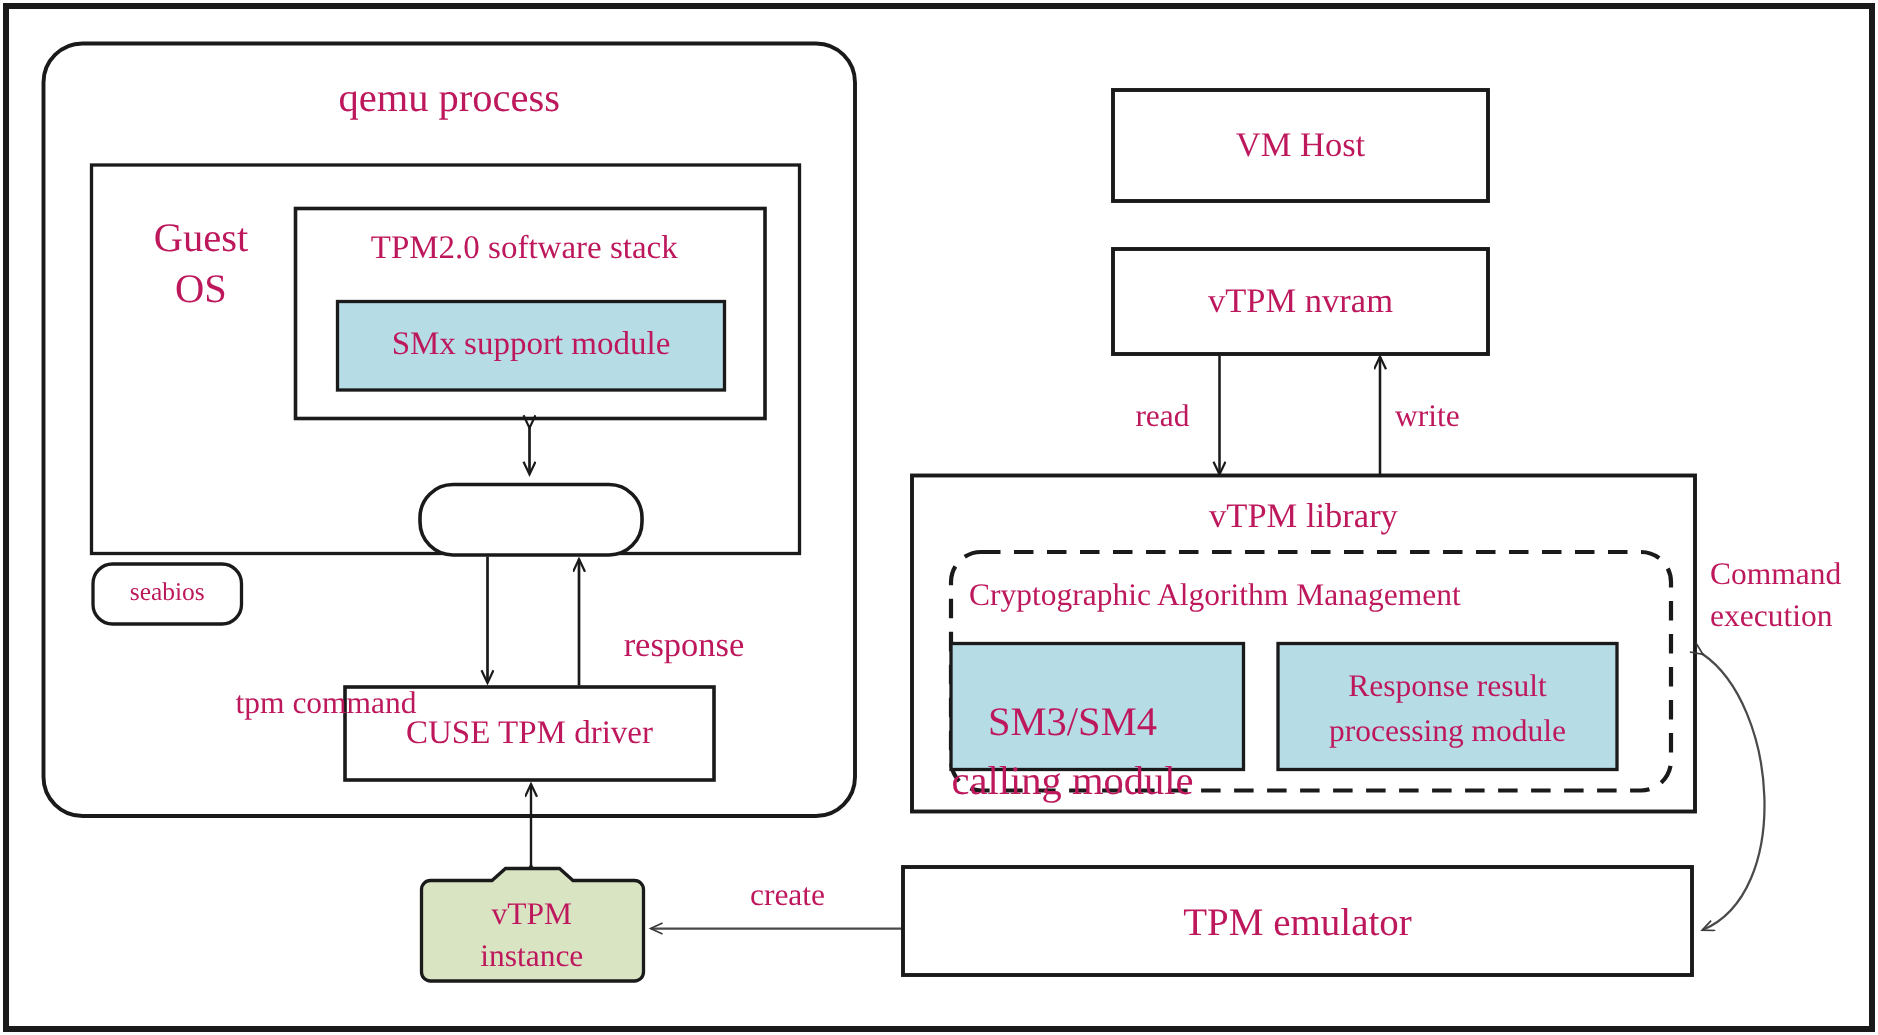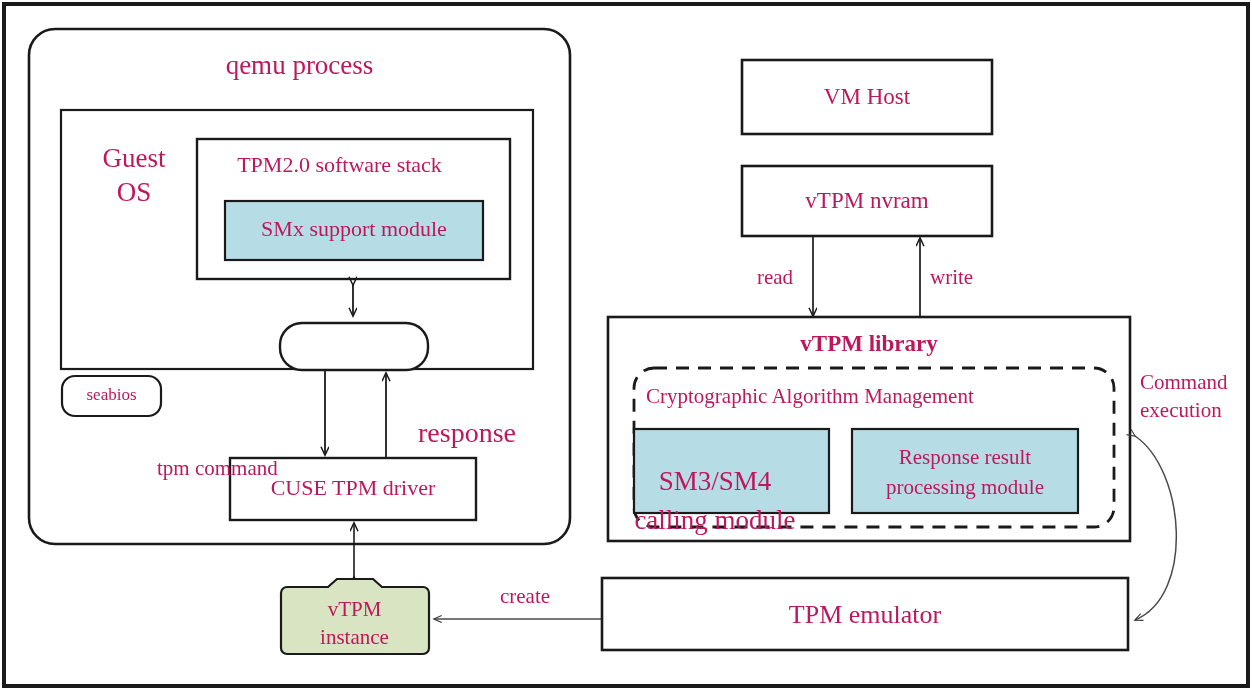--- a/index.html
+++ b/index.html
@@ -71,48 +71,48 @@
     <rect x="602" y="578" width="526" height="72" fill="#ffffff" stroke="#1a1a1a" stroke-width="2.6"></rect>
 
     <path d="M1135,436 C1185,470 1195,595 1135,620" fill="none" stroke="#4a4a4a" stroke-width="1.5" marker-start="url(#ahs)" marker-end="url(#ahs)"></path>
   </svg>
 
   <div class="lbl" style="left:29px;top:50px;width:541px;font-size:27px;">qemu process</div>
 
   <div class="lbl" style="left:75px;top:142px;width:118px;font-size:27px;line-height:1.25;">Guest
 OS</div>
 
-  <div class="lbl" style="left:183px;top:152px;width:313px;font-size:22px;">TPM2.0 software stack</div>
+  <div class="lbl" style="left:193px;top:152px;width:313px;font-size:22px;">TPM2.0 software stack</div>
 
   <div class="lbl" style="left:225px;top:216px;width:258px;font-size:22px;">SMx support module</div>
 
 
   <div class="lbl" style="left:62px;top:385px;width:99px;font-size:17px;">seabios</div>
 
   <div class="lbl" style="left:157px;top:417px;width:160px;font-size:21px;text-align:left;margin-top:39px;">tpm command</div>
 
-  <div class="lbl" style="left:396px;top:417px;width:120px;font-size:28px;text-align:right;">response</div>
+  <div class="lbl" style="left:396px;top:417px;width:120px;font-size:23px;text-align:center;">response</div>
 
   <div class="lbl" style="left:230px;top:475px;width:246px;font-size:22px;">CUSE TPM driver</div>
 
   <div class="lbl" style="left:281px;top:595px;width:147px;font-size:21px;line-height:1.35;">vTPM
 instance</div>
 
   <div class="lbl" style="left:470px;top:584px;width:110px;font-size:21px;">create</div>
 
 
   <div class="lbl" style="left:742px;top:84px;width:250px;font-size:23px;">VM Host</div>
 
   <div class="lbl" style="left:742px;top:188px;width:250px;font-size:23px;">vTPM nvram</div>
 
   <div class="lbl" style="left:745px;top:265px;width:60px;font-size:21px;">read</div>
 
   <div class="lbl" style="left:930px;top:265px;width:70px;font-size:21px;text-align:left;">write</div>
 
-  <div class="lbl" style="left:608px;top:331px;width:522px;font-size:23px;font-weight:bold;">vTPM library</div>
+  <div class="lbl" style="left:608px;top:331px;width:522px;font-size:23px;">vTPM library</div>
 
   <div class="lbl" style="left:646px;top:384px;width:460px;font-size:21px;text-align:left;">Cryptographic Algorithm Management</div>
 
   <div class="lbl" style="left:634px;top:462px;width:162px;font-size:27px;line-height:1.45;">SM3/SM4
 calling module</div>
 
   <div class="lbl" style="left:852px;top:442px;width:226px;font-size:21px;line-height:1.45;">Response  result
 processing module</div>
 
   <div class="lbl" style="left:602px;top:600px;width:526px;font-size:26px;">TPM emulator</div>

